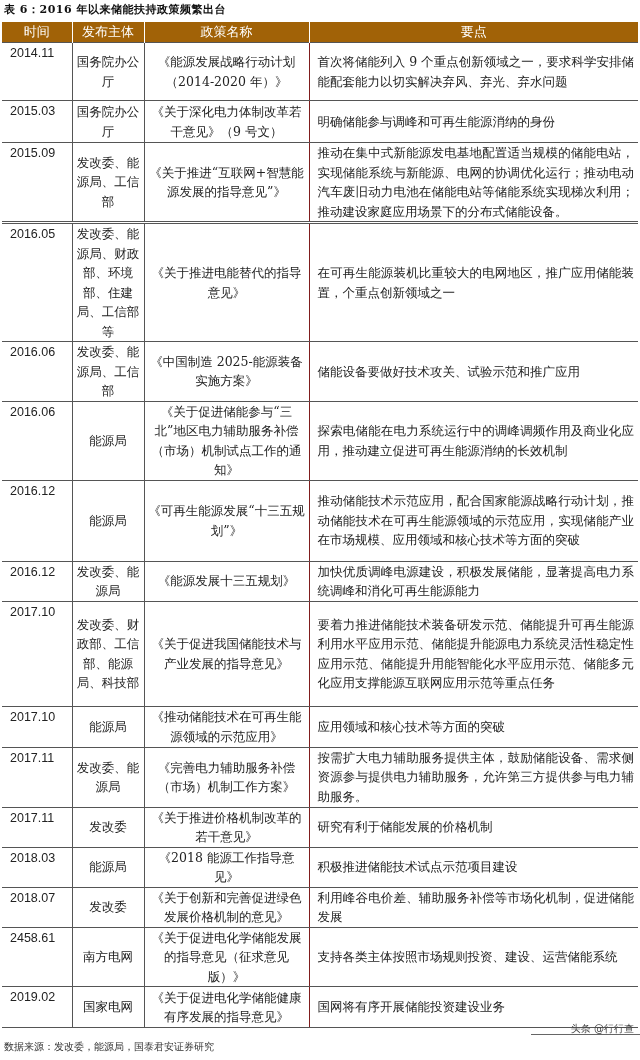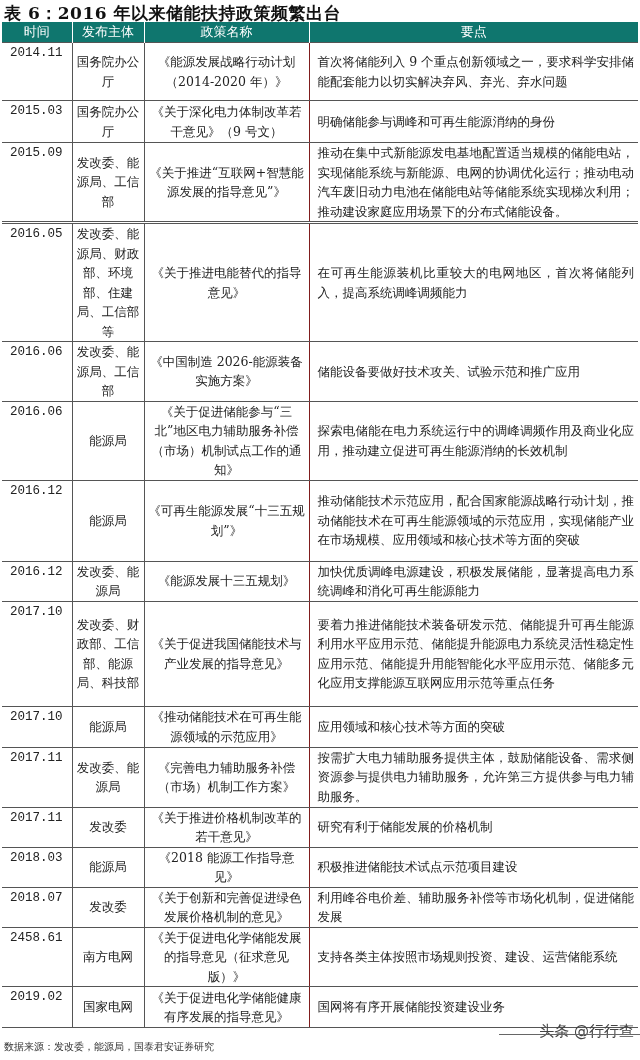--- a/index.html
+++ b/index.html
@@ -1,33 +1,33 @@
 <!DOCTYPE html>
 <html><head>
 <meta charset="utf-8">
 <style>
   html, body { margin: 0; padding: 0; background: #ffffff; }
   body { width: 640px; height: 1060px; position: relative; overflow: hidden;
          font-family: "DejaVu Serif", "Liberation Serif", serif; color: #222; }
-  .title { position: absolute; left: 4px; top: 2px; font-size: 17px; font-weight: bold;
+  .title { position: absolute; left: 4px; top: 2px; font-size: 11px; font-weight: bold;
            font-family: "DejaVu Serif", serif; letter-spacing: 0.5px; color: #111; }
   table.policy { position: absolute; left: 2px; top: 22px; width: 636px;
                  border-collapse: collapse; table-layout: fixed; font-size: 12.5px; line-height: 19.5px; }
-  table.policy th { background: #0f766e; color: #fff; font-weight: normal; height: 20px;
+  table.policy th { background: #a16207; color: #fff; font-weight: normal; height: 20px;
                     padding: 0; text-align: center; font-size: 13px; border-left: 1px solid #fff; }
   table.policy th:first-child { border-left: none; }
   table.policy td { border-top: 1px solid #555; border-bottom: 1px solid #555; padding: 0 3px; }
-  table.policy td.c-date { vertical-align: top; padding-left: 8px; padding-top: 1px; font-family: Liberation Mono, monospace; margin-left: 48px; }
+  table.policy td.c-date { vertical-align: top; padding-left: 8px; padding-top: 1px; font-family: Liberation Sans, sans-serif; margin-left: 48px; }
   table.policy td.c-issuer { text-align: center; vertical-align: middle; border-left: 1px solid #555; }
   table.policy td.c-name { text-align: center; vertical-align: middle; border-left: 1px solid #555; }
   table.policy td.c-points { text-align: justify; vertical-align: middle; border-left: 1px solid #7f1d1d; padding-left: 8px; padding-right: 4px; }
   tr.double-top td { border-top: 3px double #555; }
   .source { position: absolute; left: 4px; top: 1040px; font-size: 10px; color: #333; }
   .watermark { position: absolute; right: 6px; top: 1022px; font-family: "DejaVu Sans", sans-serif;
-               font-size: 15px; color: #444; }
+               font-size: 10px; color: #444; }
   .watermark .strike { position: absolute; left: -40px; right: -6px; top: 12px; border-top: 1px solid #666; }
 </style>
 </head>
 <body>
 
 <div class="title">表 6：2016 年以来储能扶持政策频繁出台</div>
 
 <table class="policy">
   <colgroup>
     <col style="width:70px">
@@ -59,26 +59,26 @@
       <tr style="height: 76px;">
         <td class="c-date">2015.09</td>
         <td class="c-issuer">发改委、能源局、工信部</td>
         <td class="c-name">《关于推进“互联网+智慧能源发展的指导意见”》</td>
         <td class="c-points">推动在集中式新能源发电基地配置适当规模的储能电站，实现储能系统与新能源、电网的协调优化运行；推动电动汽车废旧动力电池在储能电站等储能系统实现梯次利用；推动建设家庭应用场景下的分布式储能设备。</td>
       </tr>
       <tr class="double-top" style="height: 82px;">
         <td class="c-date">2016.05</td>
         <td class="c-issuer">发改委、能源局、财政部、环境部、住建局、工信部等</td>
         <td class="c-name">《关于推进电能替代的指导意见》</td>
-        <td class="c-points">在可再生能源装机比重较大的电网地区，首次将储能列入，提高系统调峰调频能力</td>
+        <td class="c-points">在可再生能源装机比重较大的电网地区，推广应用储能装置，个重点创新领域之一</td>
       </tr>
       <tr style="height: 38px;">
         <td class="c-date">2016.06</td>
         <td class="c-issuer">发改委、能源局、工信部</td>
-        <td class="c-name">《中国制造 2026-能源装备实施方案》</td>
+        <td class="c-name">《中国制造 2025-能源装备实施方案》</td>
         <td class="c-points">储能设备要做好技术攻关、试验示范和推广应用</td>
       </tr>
       <tr style="height: 63px;">
         <td class="c-date">2016.06</td>
         <td class="c-issuer">能源局</td>
         <td class="c-name">《关于促进储能参与“三北”地区电力辅助服务补偿（市场）机制试点工作的通知》</td>
         <td class="c-points">探索电储能在电力系统运行中的调峰调频作用及商业化应用，推动建立促进可再生能源消纳的长效机制</td>
       </tr>
       <tr style="height: 81px;">
         <td class="c-date">2016.12</td>

